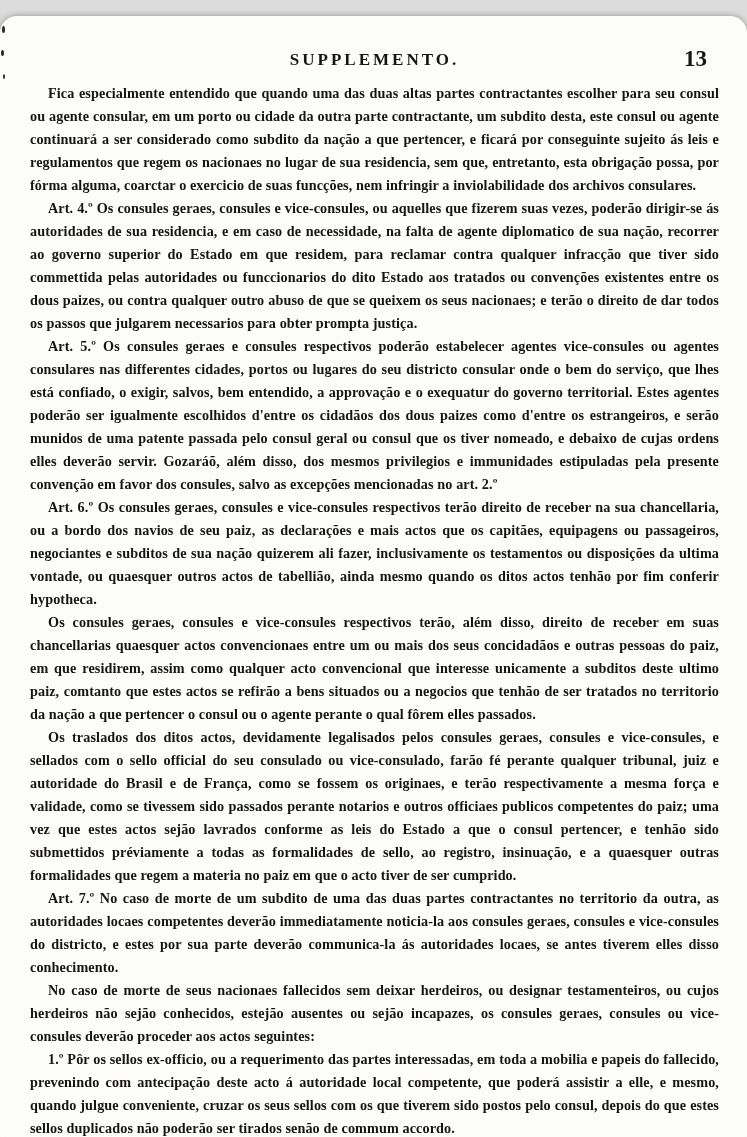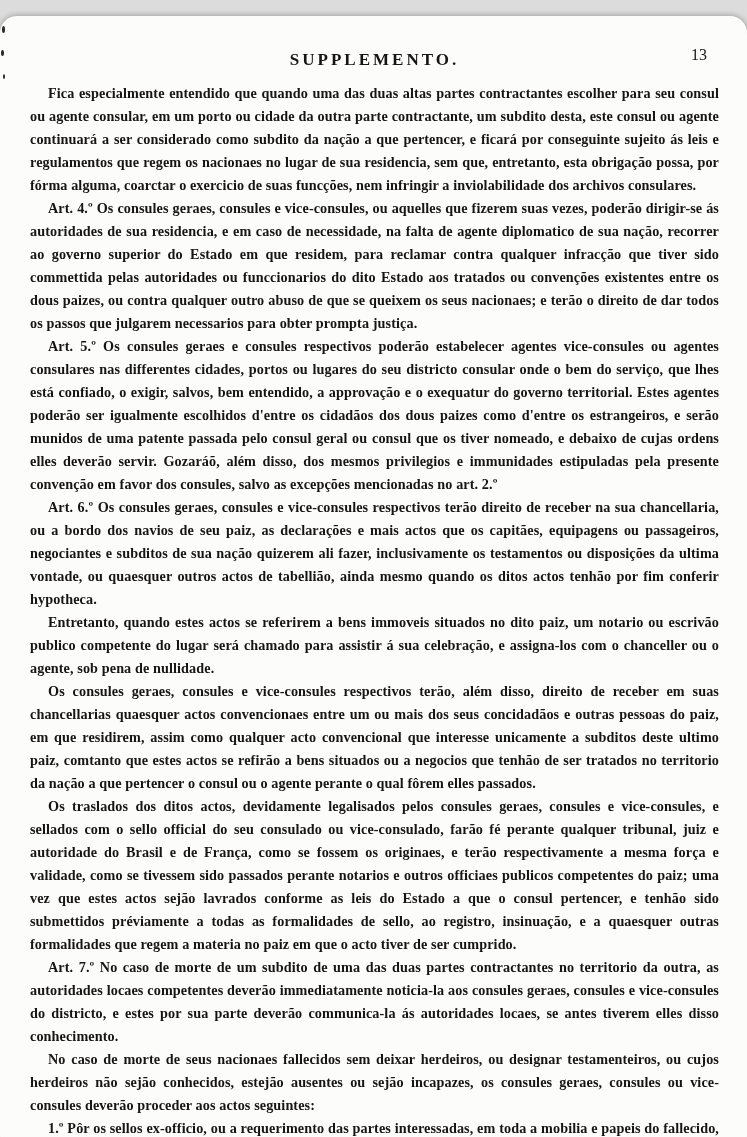--- a/index.html
+++ b/index.html
@@ -32,22 +32,22 @@
     right: 0;
     text-align: center;
     font-size: 17px;
     font-weight: bold;
     letter-spacing: 3px;
   }
   .page-number {
     position: absolute;
     right: 12px;
     top: -4px;
-    font-size: 16px;
-    font-weight: normal;
+    font-size: 23px;
+    font-weight: bold;
   }
   .content {
     position: absolute;
     top: 66px;
     left: 30px;
     right: 28px;
     text-align: justify;
     font-size: 14.2px;
     line-height: 23px;
     font-weight: bold;
@@ -79,21 +79,20 @@
   <div class="page-header">
     <div class="page-title">SUPPLEMENTO.</div>
     <div class="page-number">13</div>
   </div>
 
   <div class="content">
     <p>Fica especialmente entendido que quando uma das duas altas partes contractantes escolher para seu consul ou agente consular, em um porto ou cidade da outra parte contractante, um subdito desta, este consul ou agente continuará a ser considerado como subdito da nação a que pertencer, e ficará por conseguinte sujeito ás leis e regulamentos que regem os nacionaes no lugar de sua residencia, sem que, entretanto, esta obrigação possa, por fórma alguma, coarctar o exercicio de suas funcções, nem infringir a inviolabilidade dos archivos consulares.</p>
     <p>Art. 4.º Os consules geraes, consules e vice-consules, ou aquelles que fizerem suas vezes, poderão dirigir-se ás autoridades de sua residencia, e em caso de necessidade, na falta de agente diplomatico de sua nação, recorrer ao governo superior do Estado em que residem, para reclamar contra qualquer infracção que tiver sido commettida pelas autoridades ou funccionarios do dito Estado aos tratados ou convenções existentes entre os dous paizes, ou contra qualquer outro abuso de que se queixem os seus nacionaes; e terão o direito de dar todos os passos que julgarem necessarios para obter prompta justiça.</p>
     <p>Art. 5.º Os consules geraes e consules respectivos poderão estabelecer agentes vice-consules ou agentes consulares nas differentes cidades, portos ou lugares do seu districto consular onde o bem do serviço, que lhes está confiado, o exigir, salvos, bem entendido, a approvação e o exequatur do governo territorial. Estes agentes poderão ser igualmente escolhidos d'entre os cidadãos dos dous paizes como d'entre os estrangeiros, e serão munidos de uma patente passada pelo consul geral ou consul que os tiver nomeado, e debaixo de cujas ordens elles deverão servir. Gozaráõ, além disso, dos mesmos privilegios e immunidades estipuladas pela presente convenção em favor dos consules, salvo as excepções mencionadas no art. 2.º</p>
     <p>Art. 6.º Os consules geraes, consules e vice-consules respectivos terão direito de receber na sua chancellaria, ou a bordo dos navios de seu paiz, as declarações e mais actos que os capitães, equipagens ou passageiros, negociantes e subditos de sua nação quizerem ali fazer, inclusivamente os testamentos ou disposições da ultima vontade, ou quaesquer outros actos de tabellião, ainda mesmo quando os ditos actos tenhão por fim conferir hypotheca.</p>
-    <p>Entretanto, quando estes actos se referirem a bens immoveis situados no dito paiz, um notario ou escrivão publico competente do lugar será chamado para assistir á sua celebração, e assigna-los com o chanceller ou o agente, sob pena de nullidade.</p>
     <p>Os consules geraes, consules e vice-consules respectivos terão, além disso, direito de receber em suas chancellarias quaesquer actos convencionaes entre um ou mais dos seus concidadãos e outras pessoas do paiz, em que residirem, assim como qualquer acto convencional que interesse unicamente a subditos deste ultimo paiz, comtanto que estes actos se refirão a bens situados ou a negocios que tenhão de ser tratados no territorio da nação a que pertencer o consul ou o agente perante o qual fôrem elles passados.</p>
     <p>Os traslados dos ditos actos, devidamente legalisados pelos consules geraes, consules e vice-consules, e sellados com o sello official do seu consulado ou vice-consulado, farão fé perante qualquer tribunal, juiz e autoridade do Brasil e de França, como se fossem os originaes, e terão respectivamente a mesma força e validade, como se tivessem sido passados perante notarios e outros officiaes publicos competentes do paiz; uma vez que estes actos sejão lavrados conforme as leis do Estado a que o consul pertencer, e tenhão sido submettidos préviamente a todas as formalidades de sello, ao registro, insinuação, e a quaesquer outras formalidades que regem a materia no paiz em que o acto tiver de ser cumprido.</p>
     <p>Art. 7.º No caso de morte de um subdito de uma das duas partes contractantes no territorio da outra, as autoridades locaes competentes deverão immediatamente noticia-la aos consules geraes, consules e vice-consules do districto, e estes por sua parte deverão communica-la ás autoridades locaes, se antes tiverem elles disso conhecimento.</p>
     <p>No caso de morte de seus nacionaes fallecidos sem deixar herdeiros, ou designar testamenteiros, ou cujos herdeiros não sejão conhecidos, estejão ausentes ou sejão incapazes, os consules geraes, consules ou vice-consules deverão proceder aos actos seguintes:</p>
     <p>1.º Pôr os sellos ex-officio, ou a requerimento das partes interessadas, em toda a mobilia e papeis do fallecido, prevenindo com antecipação deste acto á autoridade local competente, que poderá assistir a elle, e mesmo, quando julgue conveniente, cruzar os seus sellos com os que tiverem sido postos pelo consul, depois do que estes sellos duplicados não poderão ser tirados senão de commum accordo.</p>
   </div>
 
 </div>
 
 </body></html>

